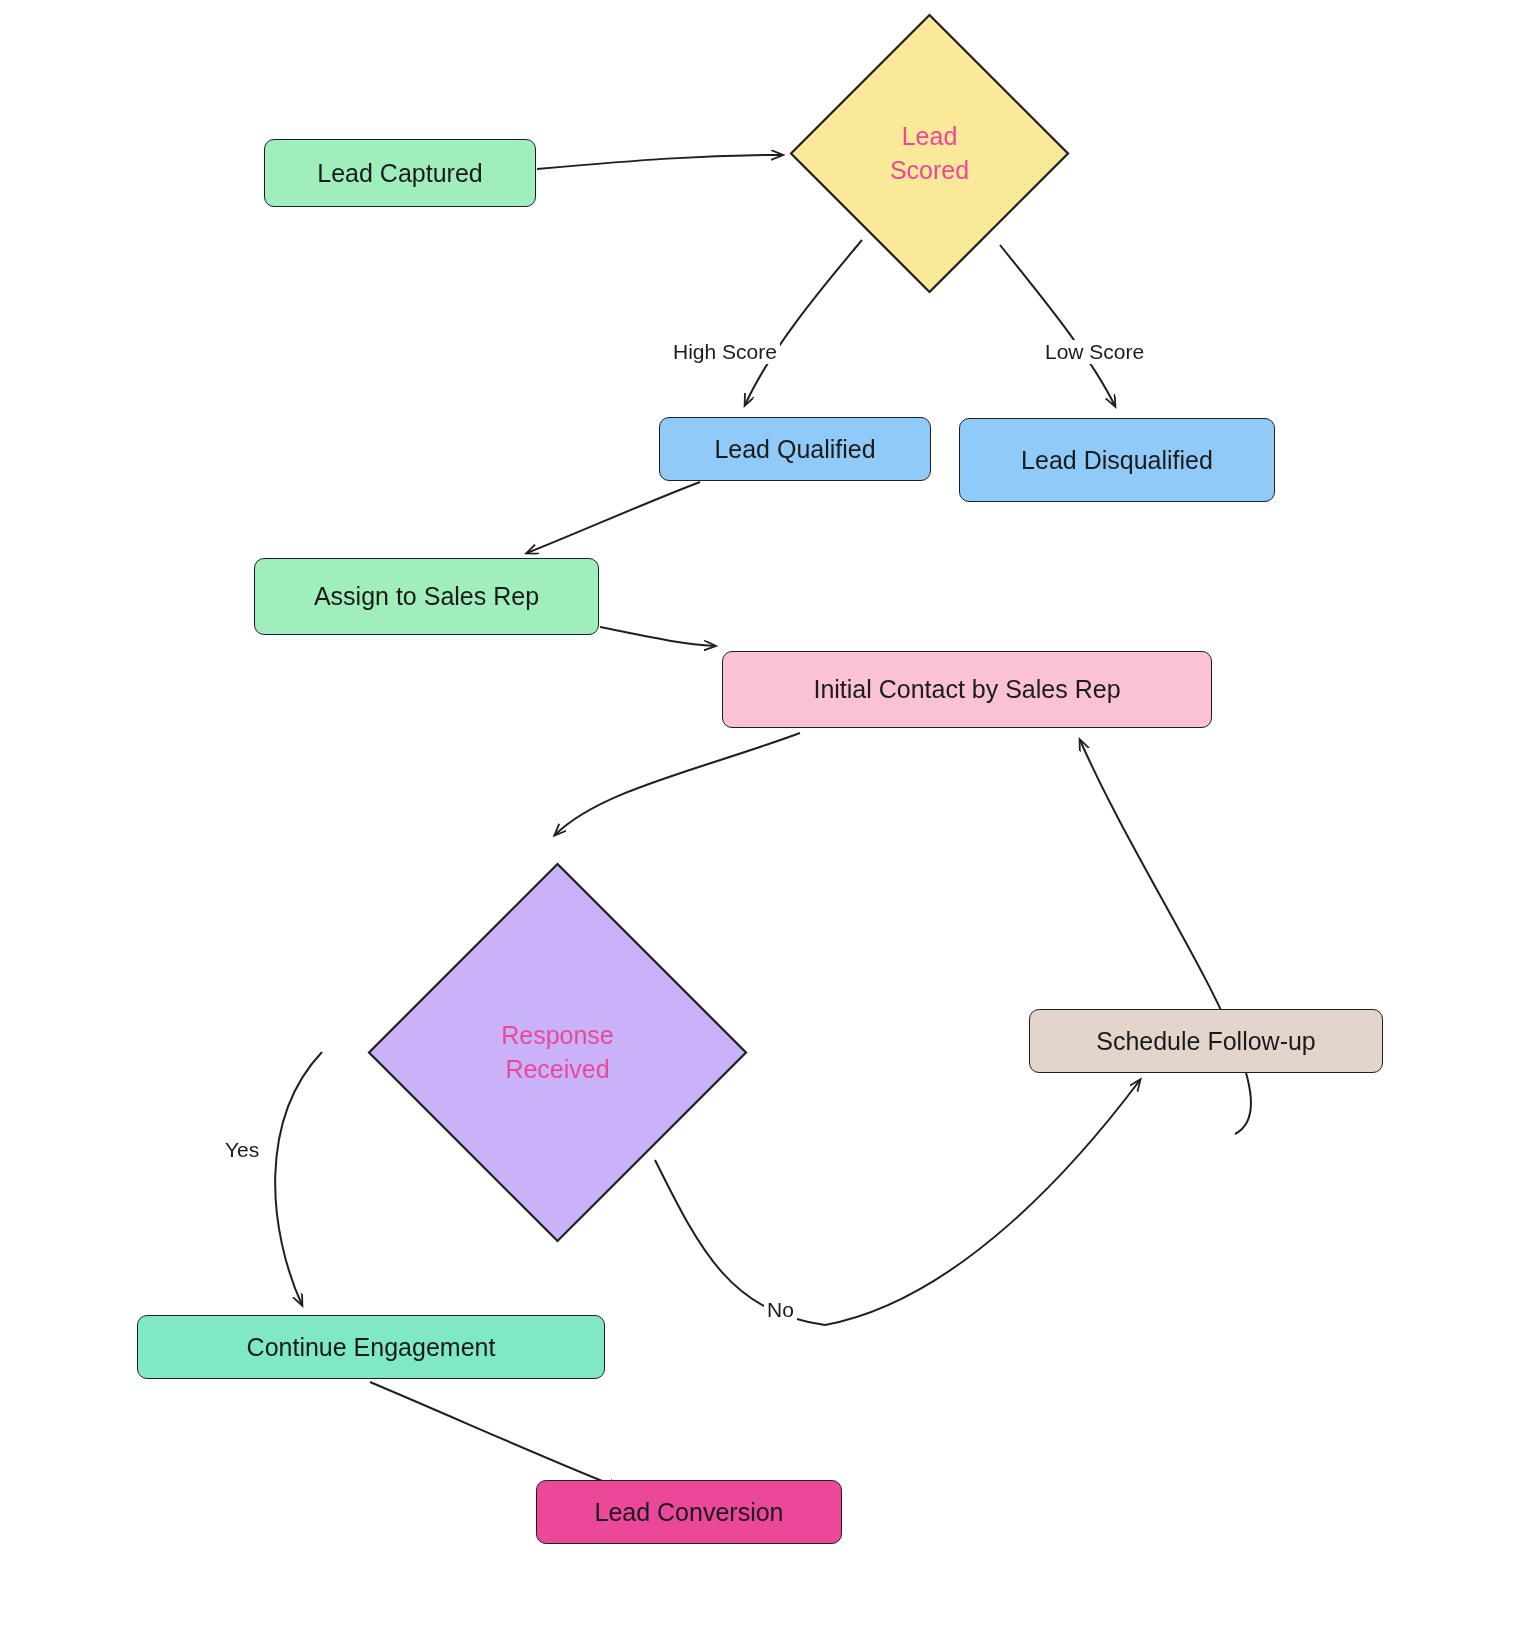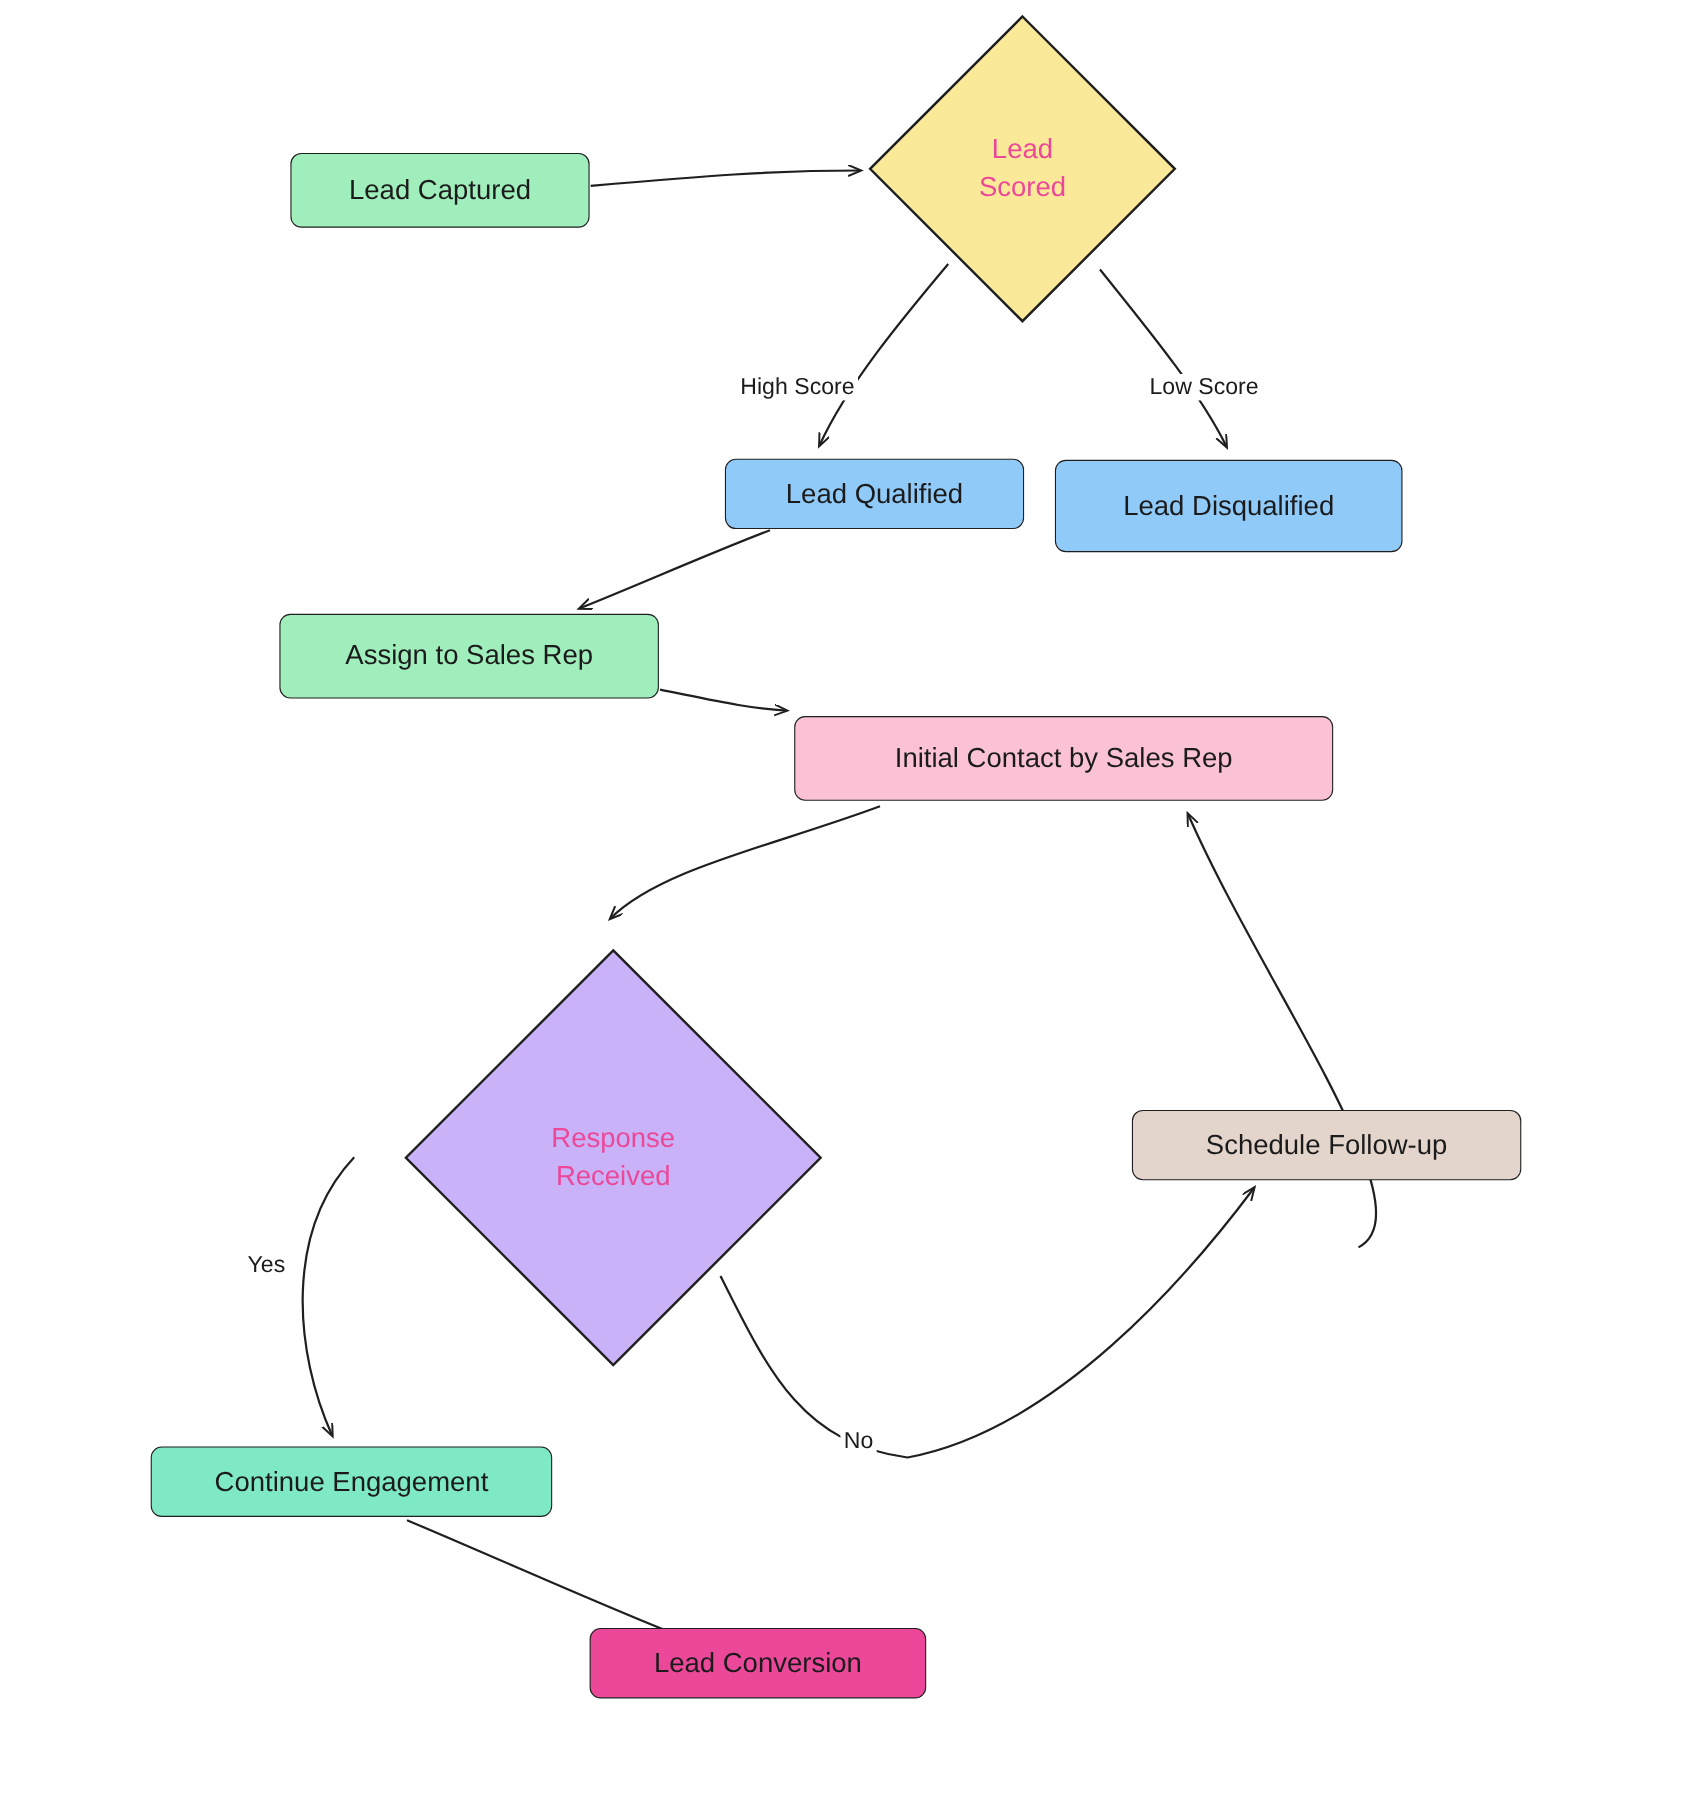--- a/index.html
+++ b/index.html
@@ -140,21 +140,21 @@
       <polygon points="192.5,4 381,192.5 192.5,381 4,192.5" fill="#c9b2f7" stroke="#1f1f1f" stroke-width="2.2"></polygon>
     </svg>
     <div class="diamond-label">Response
 Received</div>
   </div>
 
   <div class="node rect" style="left:1029px; top:1009px; width:354px; height:64px; background:#e4d5cc;">
     <span>Schedule Follow-up</span>
   </div>
 
-  <div class="node rect" style="left:137px; top:1315px; width:365px; height:64px; background:#7fe8c4;">
+  <div class="node rect" style="left:137px; top:1315px; width:468px; height:64px; background:#7fe8c4;">
     <span>Continue Engagement</span>
   </div>
 
   <div class="node rect" style="left:536px; top:1480px; width:306px; height:64px; background:#ec4899;">
     <span>Lead Conversion</span>
   </div>
 
   <div class="edge-label" style="left:670px; top:340px;">High Score</div>
   <div class="edge-label" style="left:1042px; top:340px;">Low Score</div>
   <div class="edge-label" style="left:222px; top:1138px;">Yes</div>

